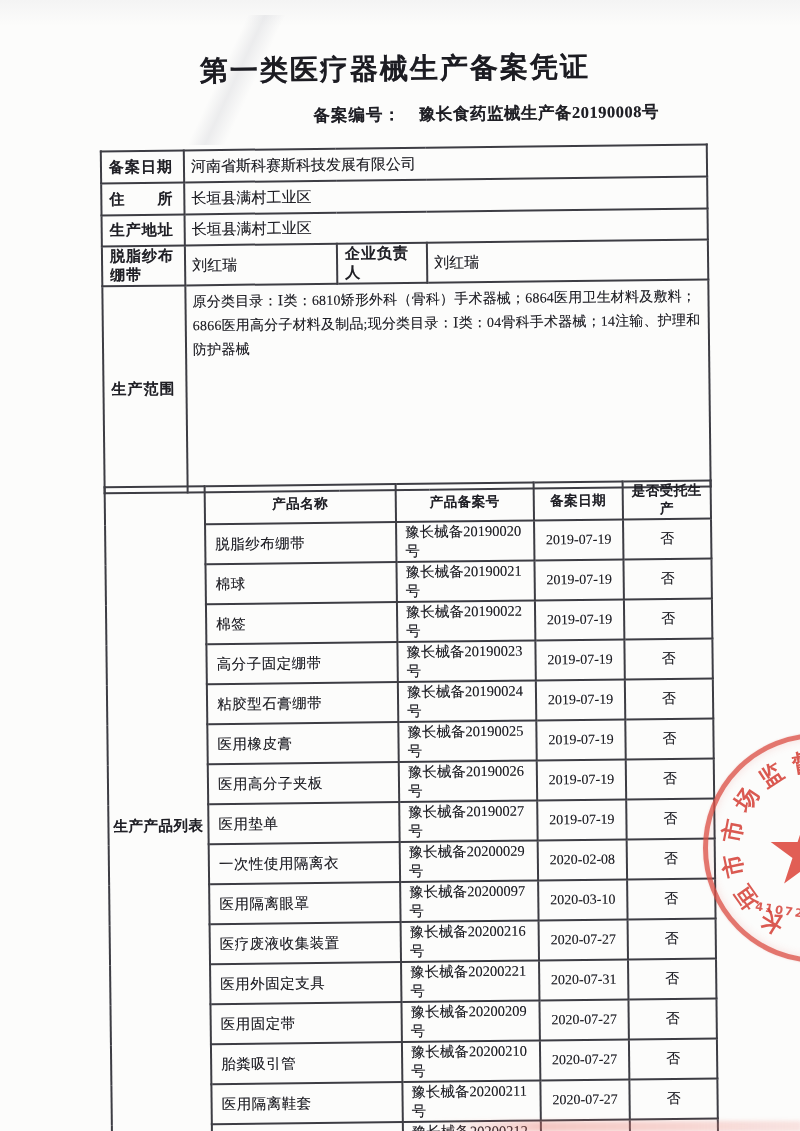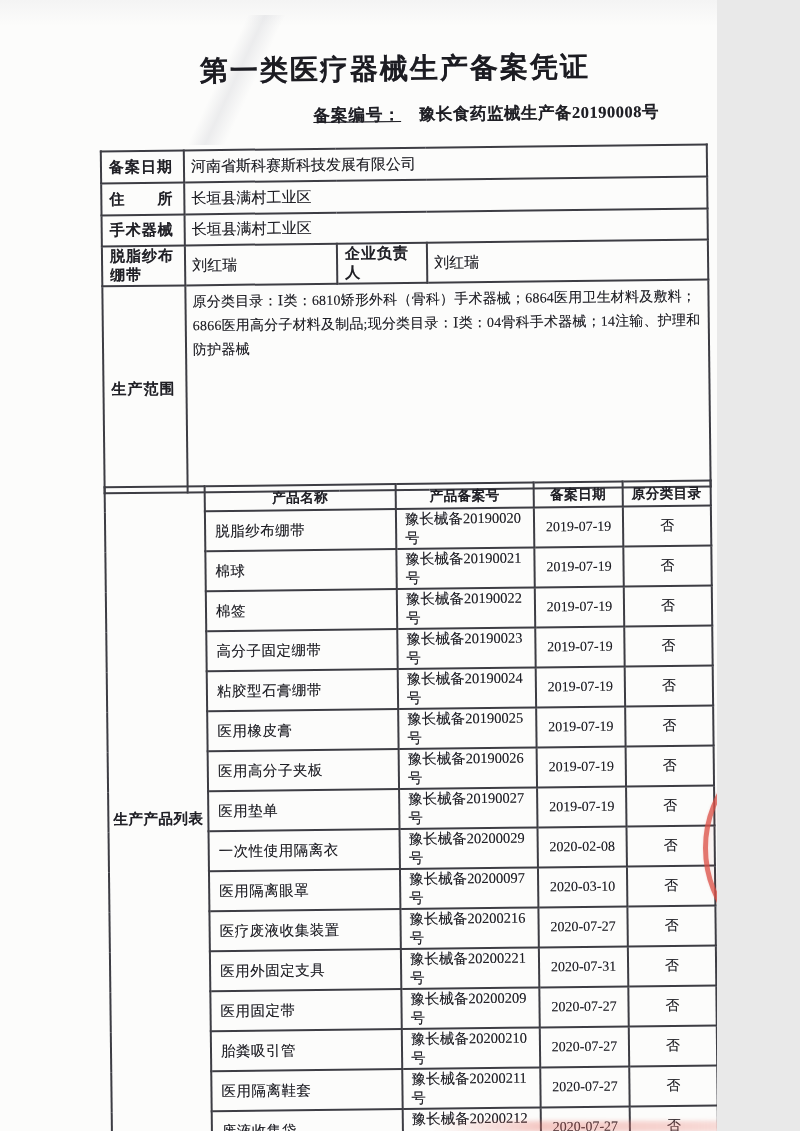--- a/index.html
+++ b/index.html
@@ -2,21 +2,21 @@
 <html><head>
 <meta charset="utf-8">
 <style>
   html,body{margin:0;padding:0;}
   body{
     width:800px;height:1131px;overflow:hidden;
     background:#e9e9e9;
     font-family:"Liberation Serif","DejaVu Serif",serif;
   }
   .page{
-    position:relative;width:717px;height:1131px;overflow:hidden;
+    position:relative;width:800px;height:1131px;overflow:hidden;
     background:
       linear-gradient(180deg, #f4f4f4 0px, #fcfcfb 26px, #fcfcfb 100%);
     color:#202026;
   }
   .crease{
     position:absolute;left:120px;top:15px;width:230px;height:130px;
     background:linear-gradient(115deg, transparent 44%, rgba(170,172,182,0.20) 50%, transparent 57%);
     pointer-events:none;
   }
   .content{
@@ -28,21 +28,21 @@
     position:absolute;left:0;top:50px;width:800px;
     text-align:center;font-size:28px;font-weight:bold;letter-spacing:2px;
     color:#1c1c22;text-shadow:0 0 0.6px rgba(30,30,40,0.55);
     margin:0;
   }
   .filing-line{
     position:absolute;left:318px;top:104px;white-space:nowrap;
     font-size:16.5px;font-weight:600;color:#1e1e24;
     text-shadow:0 0 0.5px rgba(30,30,40,0.5);
   }
-  .filing-line .flabel{letter-spacing:1px;text-decoration:underline;}
+  .filing-line .flabel{letter-spacing:1px;}
   .filing-line .fvalue{margin-left:14px;letter-spacing:0.5px;}
 
   table{border-collapse:collapse;table-layout:fixed;}
   td,th{
     border:2px solid #3d3d44;
     padding:0 6px;
     font-size:15px;
     color:#1f1f25;
     text-shadow:0 0 0.5px rgba(35,35,45,0.45);
     overflow:hidden;
@@ -135,21 +135,21 @@
       <tbody>
           <tr style="height:32px">
         <td class="lab">备案日期</td>
         <td colspan="3">河南省斯科赛斯科技发展有限公司</td>
       </tr>
       <tr style="height:32px">
         <td class="lab">住　　所</td>
         <td colspan="3">长垣县满村工业区</td>
       </tr>
       <tr style="height:31px">
-        <td class="lab">手术器械</td>
+        <td class="lab">生产地址</td>
         <td colspan="3">长垣县满村工业区</td>
       </tr>
       <tr style="height:34px">
         <td class="lab">脱脂纱布绷带</td>
         <td>刘红瑞</td>
         <td class="lab">企业负责人</td>
         <td>刘红瑞</td>
       </tr>
       <tr style="height:207px">
         <td class="lab">生产范围</td>
@@ -165,21 +165,21 @@
           <col style="width:138px">
           <col style="width:89px">
           <col style="width:88px">
         </colgroup>
       <tbody>
         <tr style="height:25px">
           <td class="section-lab" rowspan="17">生产产品列表</td>
           <th>产品名称</th>
           <th>产品备案号</th>
           <th>备案日期</th>
-          <th>原分类目录</th>
+          <th>是否受托生产</th>
         </tr>
       <tr style="height: 39px;">
             <td class="name">脱脂纱布绷带</td>
             <td class="filing_no">豫长械备20190020号</td>
             <td class="date">2019-07-19</td>
             <td class="consigned">否</td>
           </tr>
           <tr style="height: 39px;">
             <td class="name">棉球</td>
             <td class="filing_no">豫长械备20190021号</td>

